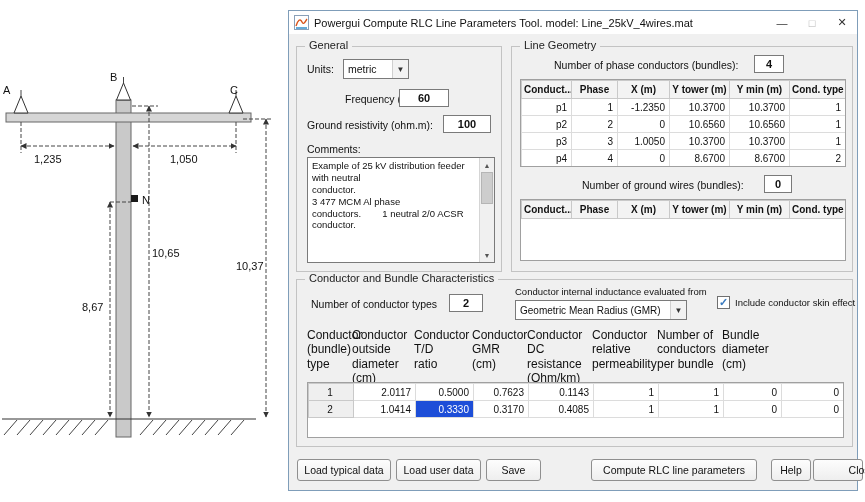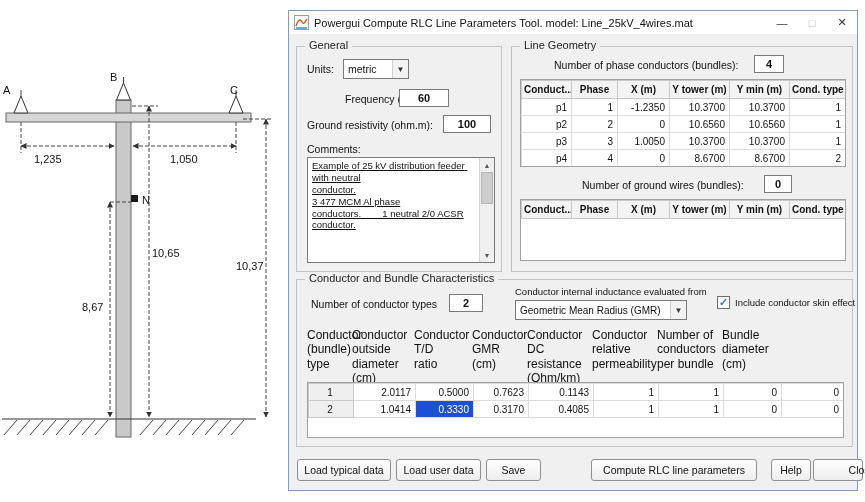--- a/index.html
+++ b/index.html
@@ -44,21 +44,21 @@
                   height:18px; padding:0 2px; white-space:nowrap; overflow:hidden; }
   table.grid td { border:1px solid #dcdcdc; height:17px; text-align:right; padding:0 4px 0 2px;
                   white-space:nowrap; overflow:hidden; }
   table.grid td.left { text-align:right; }
   table.grid td.rowhead { background:#efefef; text-align:center; border:1px solid #c9c9c9; }
   table.grid td.sel { background:#1d4ed8; color:#fff; }
 
   
   .textarea { position:absolute; background:#fff; border:1px solid #7a7a7a; display:flex; }
   .ta-text { flex:1; font-size:9.5px; line-height:1.25; padding:2px 2px 2px 4px;
-             white-space:pre-wrap; overflow:hidden;text-decoration:underline; }
+             white-space:pre-wrap; overflow:hidden; }
   .scrollbar { width:15px; background:#f0f0f0; border-left:1px solid #d5d5d5;
                display:flex; flex-direction:column; }
   .sb-btn { height:14px; display:flex; align-items:center; justify-content:center;
             font-size:7px; color:#555; background:#f0f0f0; }
   .sb-track { flex:1; position:relative; }
   .sb-thumb { position:absolute; top:0; left:1px; right:1px; height:32px; background:#cdcdcd;
               border:1px solid #b5b5b5; }
 
   
   .checkbox { position:absolute; width:13px; height:13px; background:#fff; border:1px solid #707070;

